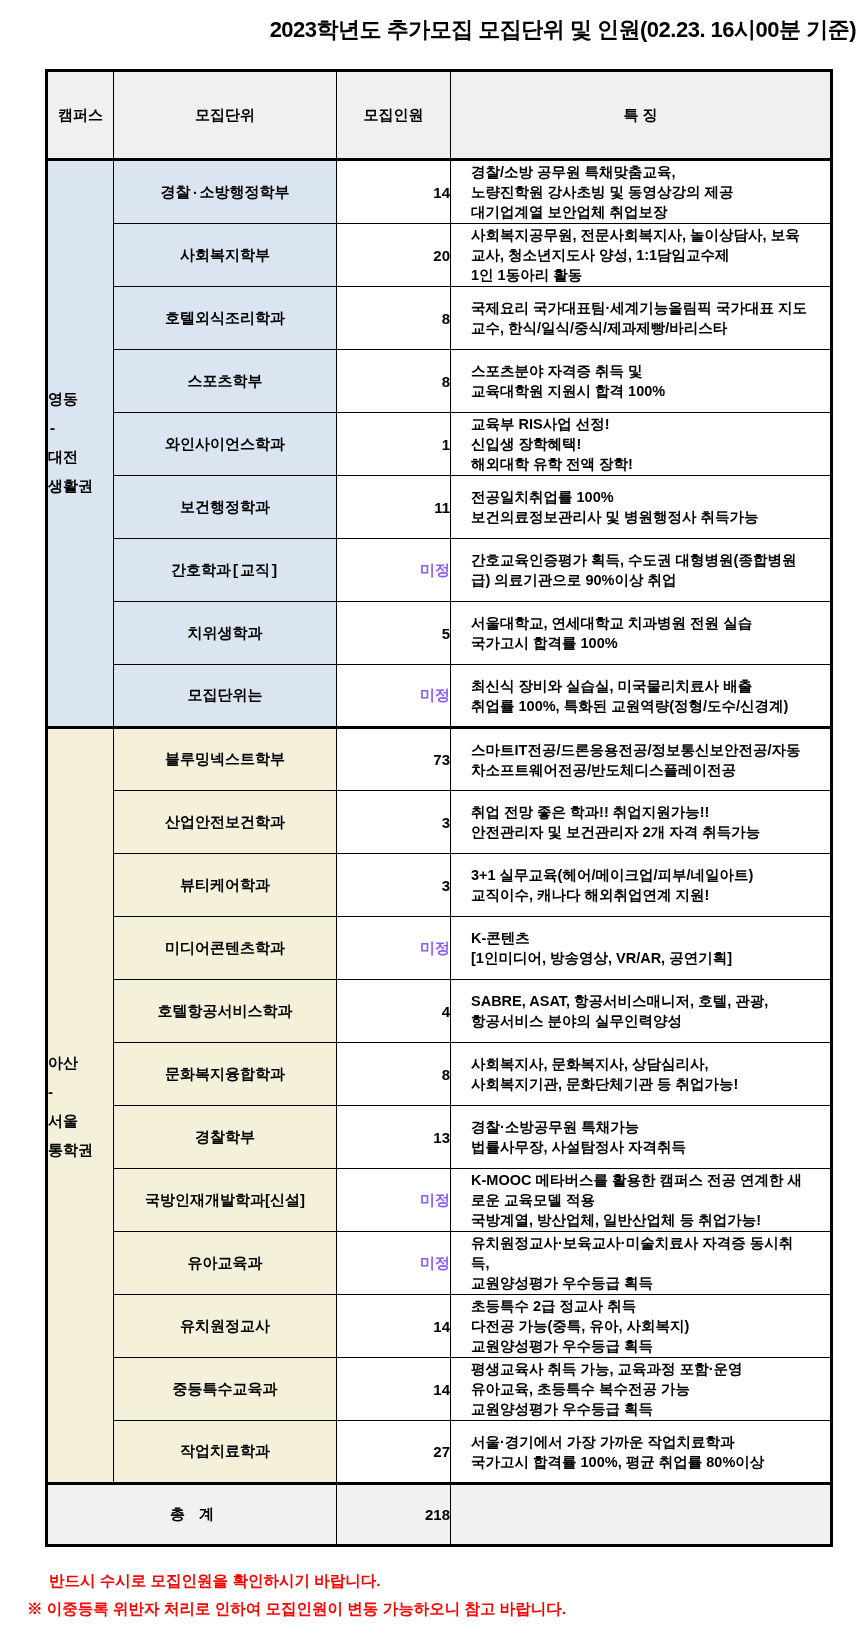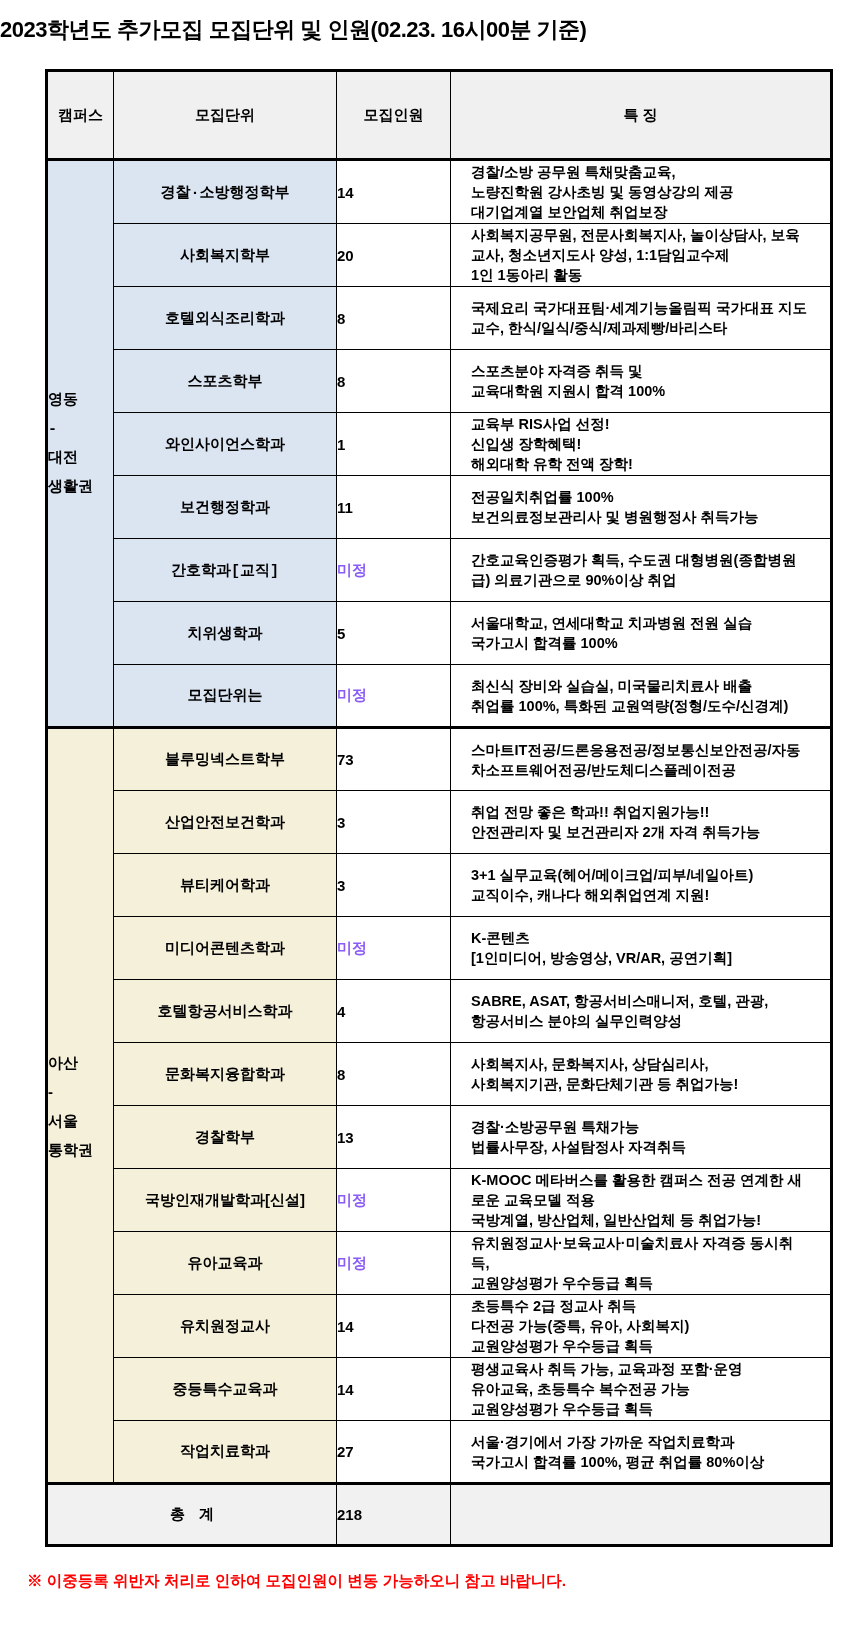--- a/index.html
+++ b/index.html
@@ -7,21 +7,21 @@
   body {
     width: 856px; height: 1647px;
     background: #ffffff;
     font-family: "Liberation Sans", sans-serif;
     color: #000;
   }
   .page { position: relative; width: 856px; height: 1647px; overflow: hidden; }
 
   .title {
     padding-top: 15px;
-    text-align: left;
+    text-align: right;
     font-size: 22px;
     font-weight: bold;
     letter-spacing: -0.5px;
     white-space: nowrap;
   }
 
   table.recruit {
     margin: 24px 16px 0 45px;
     width: 785px;
     border-collapse: collapse;
@@ -48,21 +48,21 @@
   }
   tbody tr { height: 63px; }
 
   td.campus {
     text-align: left;
     font-size: 15px;
     line-height: 29px;
     white-space: pre-line;
   }
   td.unit  { text-align: center; font-size: 15px; }
-  td.count { text-align: left; font-size: 15px; }
+  td.count { text-align: right; font-size: 15px; }
   td.feat  {
     text-align: left;
     font-size: 14.5px;
     line-height: 20px;
     padding: 1px 20px;
     white-space: pre-line;
   }
   .sec1 { background: #dbe5f1; font-family: Liberation Mono, monospace; }
   .sec2 { background: #f5f0da; }
   .pending { color: #8b5cf6; }
@@ -245,16 +245,17 @@
       </tr>
       <tr class="total-row">
         <td class="total-label" colspan="2">총 계</td>
         <td class="count">218</td>
         <td class="feat"></td>
       </tr>
     </tbody>
   </table>
 
   <div class="notes">
+    <div class="indent">반드시 수시로 모집인원을 확인하시기 바랍니다.</div>
     <div>※ 이중등록 위반자 처리로 인하여 모집인원이 변동 가능하오니 참고 바랍니다.</div>
   </div>
 
 </div>
 
 </body></html>

